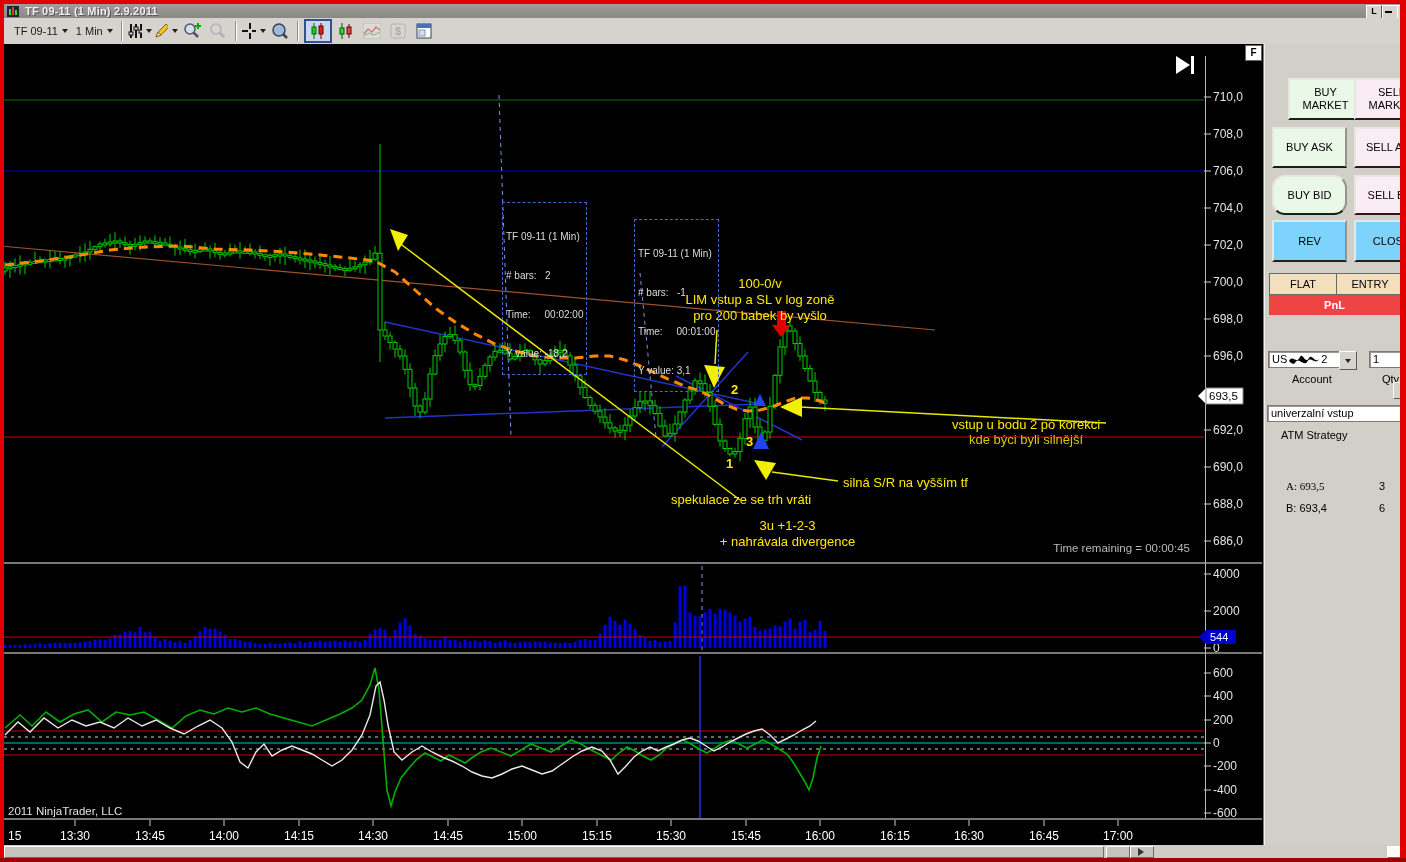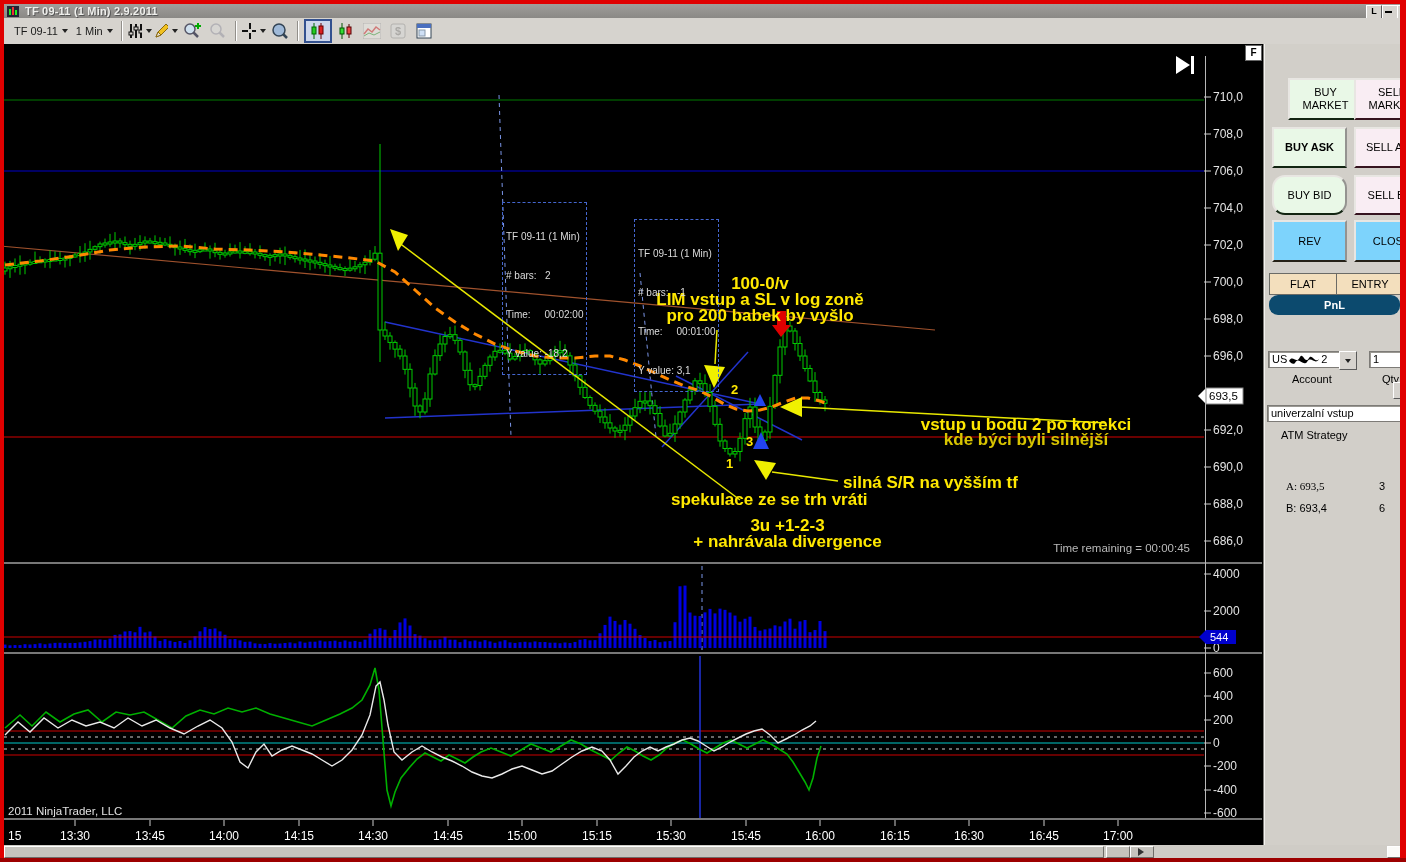--- a/index.html
+++ b/index.html
@@ -11,33 +11,33 @@
   .winbtn{position:absolute;top:1px;width:14px;height:12px;background:#d6d3ce;border:1px solid;border-color:#fff #5a5a5a #5a5a5a #fff;font-size:9px;line-height:10px;text-align:center;color:#000;font-weight:bold;}
   #toolbar{left:4px;top:18px;width:1396px;height:26px;background:#d6d3ce;border-bottom:1px solid #8a8884;display:flex;align-items:center;}
   .tbtn{height:20px;display:flex;align-items:center;padding:0 4px;color:#1a1a1a;font-size:11px;cursor:default;}
   .tsep{width:1px;height:20px;background:#928f8a;border-right:1px solid #fff;margin:0 4px;}
   .chev{width:0;height:0;border-left:3px solid transparent;border-right:3px solid transparent;border-top:4px solid #222;margin-left:4px;}
   .iconbtn{width:24px;height:22px;display:flex;align-items:center;justify-content:center;margin:0 1px;}
   .iconbtn.sel{border:2px solid #33518f;background:#cdd7ec;width:24px;height:20px;}
   
   #chart-bg{left:4px;top:44px;width:1259px;height:801px;background:#000;}
   #chart-svg{left:0;top:0;width:1406px;height:862px;z-index:2;pointer-events:none;}
-  .note{position:absolute;z-index:3;color:#ffe800;font-weight:bold;font-size:17px;line-height:16px;}
+  .note{position:absolute;z-index:3;color:#ffe800;font-weight:normal;font-size:13px;line-height:16px;}
   .ptlabel{position:absolute;z-index:3;color:#ffe800;font-weight:bold;font-size:13px;}
   .infobox{position:absolute;z-index:3;border:1px dashed #4466cf;color:#dcdcdc;font-size:10px;line-height:13px;padding:1px 3px;white-space:pre;}
   .dimtext{position:absolute;z-index:3;color:#b9b9b9;font-size:11.5px;}
   #fbtn{left:1245px;top:45px;width:15px;height:14px;background:#fff;border:1px solid #666;color:#000;font-size:10px;font-weight:bold;text-align:center;line-height:14px;z-index:3;}
   
   #rpanel{left:1263px;top:44px;width:137px;height:801px;background:#d2cfc9;border-left:1px solid #807e7a;box-shadow:inset 1px 0 0 #f4f3f0;z-index:4;}
   .obtn{position:absolute;border:2px outset #e8e6e2;font-size:11px;text-align:center;display:flex;align-items:center;justify-content:center;color:#000;line-height:13px;}
   .buy{background:#e9f8e7;border-bottom-color:#3c7a3c;}
   .sell{background:#f9edf3;border-bottom-color:#8a3550;}
   .tan{background:#7dd3fc;border-bottom-color:#7a6a4a;}
   .flatcell{position:absolute;background:#f3dfbd;border:1px solid #6b6b66;font-size:11px;display:flex;align-items:center;justify-content:center;color:#000;}
-  #pnlbar{position:absolute;left:5px;top:251px;width:131px;height:20px;background:#0c4a6e;color:#fff;font-weight:bold;font-size:11px;display:flex;align-items:center;justify-content:center;border-radius:9px;}
+  #pnlbar{position:absolute;left:5px;top:251px;width:131px;height:20px;background:#ef4444;color:#fff;font-weight:bold;font-size:11px;display:flex;align-items:center;justify-content:center;}
   .plabel{position:absolute;font-size:11px;color:#000;margin-top:42px;}
   .pfield{position:absolute;background:#fff;border:1px solid #7d7b77;box-shadow:inset 1px 1px 0 #9a9892;font-size:11px;color:#000;padding:1px 3px;white-space:nowrap;overflow:hidden;}
   .ddbtn{position:absolute;width:16px;height:17px;background:#d6d3ce;border:1px solid;border-color:#fff #5a5a5a #5a5a5a #fff;display:flex;align-items:center;justify-content:center;}
   
   #scrollstrip{left:4px;top:845px;width:1396px;height:13px;background:#cfccc6;z-index:4;}
   .sthumb{position:absolute;background:#c6c3bd;border:1px solid;border-color:#fff #6e6c68 #6e6c68 #fff;}
   
   .redborder{background:#e00000;z-index:9;}
 </style>
 </head>
@@ -840,21 +840,21 @@
   <div>Time:     00:01:00</div>
   <div>Y value: 3,1</div>
 </div>
 
 <div class="dimtext" style="left:990px;top:542px;width:200px;text-align:right;">Time remaining = 00:00:45</div>
 <div class="dimtext" style="left:8px;top:805px;color:#e0e0e0;">2011 NinjaTrader, LLC</div>
 
 <div class="abs" id="rpanel">
   <div class="obtn buy" style="left:24px;top:34px;width:71px;height:38px;">BUY MARKET</div>
   <div class="obtn sell" style="left:90px;top:34px;width:71px;height:38px;">SELL MARKET</div>
-  <div class="obtn buy" style="left:8px;top:83px;width:71px;height:37px;font-weight:bold;">BUY ASK</div>
+  <div class="obtn buy" style="left:8px;top:83px;width:71px;height:37px;">BUY ASK</div>
   <div class="obtn sell" style="left:90px;top:83px;width:71px;height:37px;">SELL ASK</div>
   <div class="obtn buy" style="left:8px;top:131px;width:71px;height:36px;border-radius:13px;">BUY BID</div>
   <div class="obtn sell" style="left:90px;top:131px;width:71px;height:36px;">SELL BID</div>
   <div class="obtn tan" style="left:8px;top:176px;width:71px;height:38px;">REV</div>
   <div class="obtn tan" style="left:90px;top:176px;width:71px;height:38px;">CLOSE</div>
   <div class="flatcell" style="left:5px;top:229px;width:66px;height:20px;">FLAT</div>
   <div class="flatcell" style="left:72px;top:229px;width:66px;height:20px;">ENTRY</div>
   <div id="pnlbar">PnL</div>
   <div class="plabel" style="left:28px;top:287px;">Account</div>
   <div class="plabel" style="left:118px;top:287px;">Qty</div>

